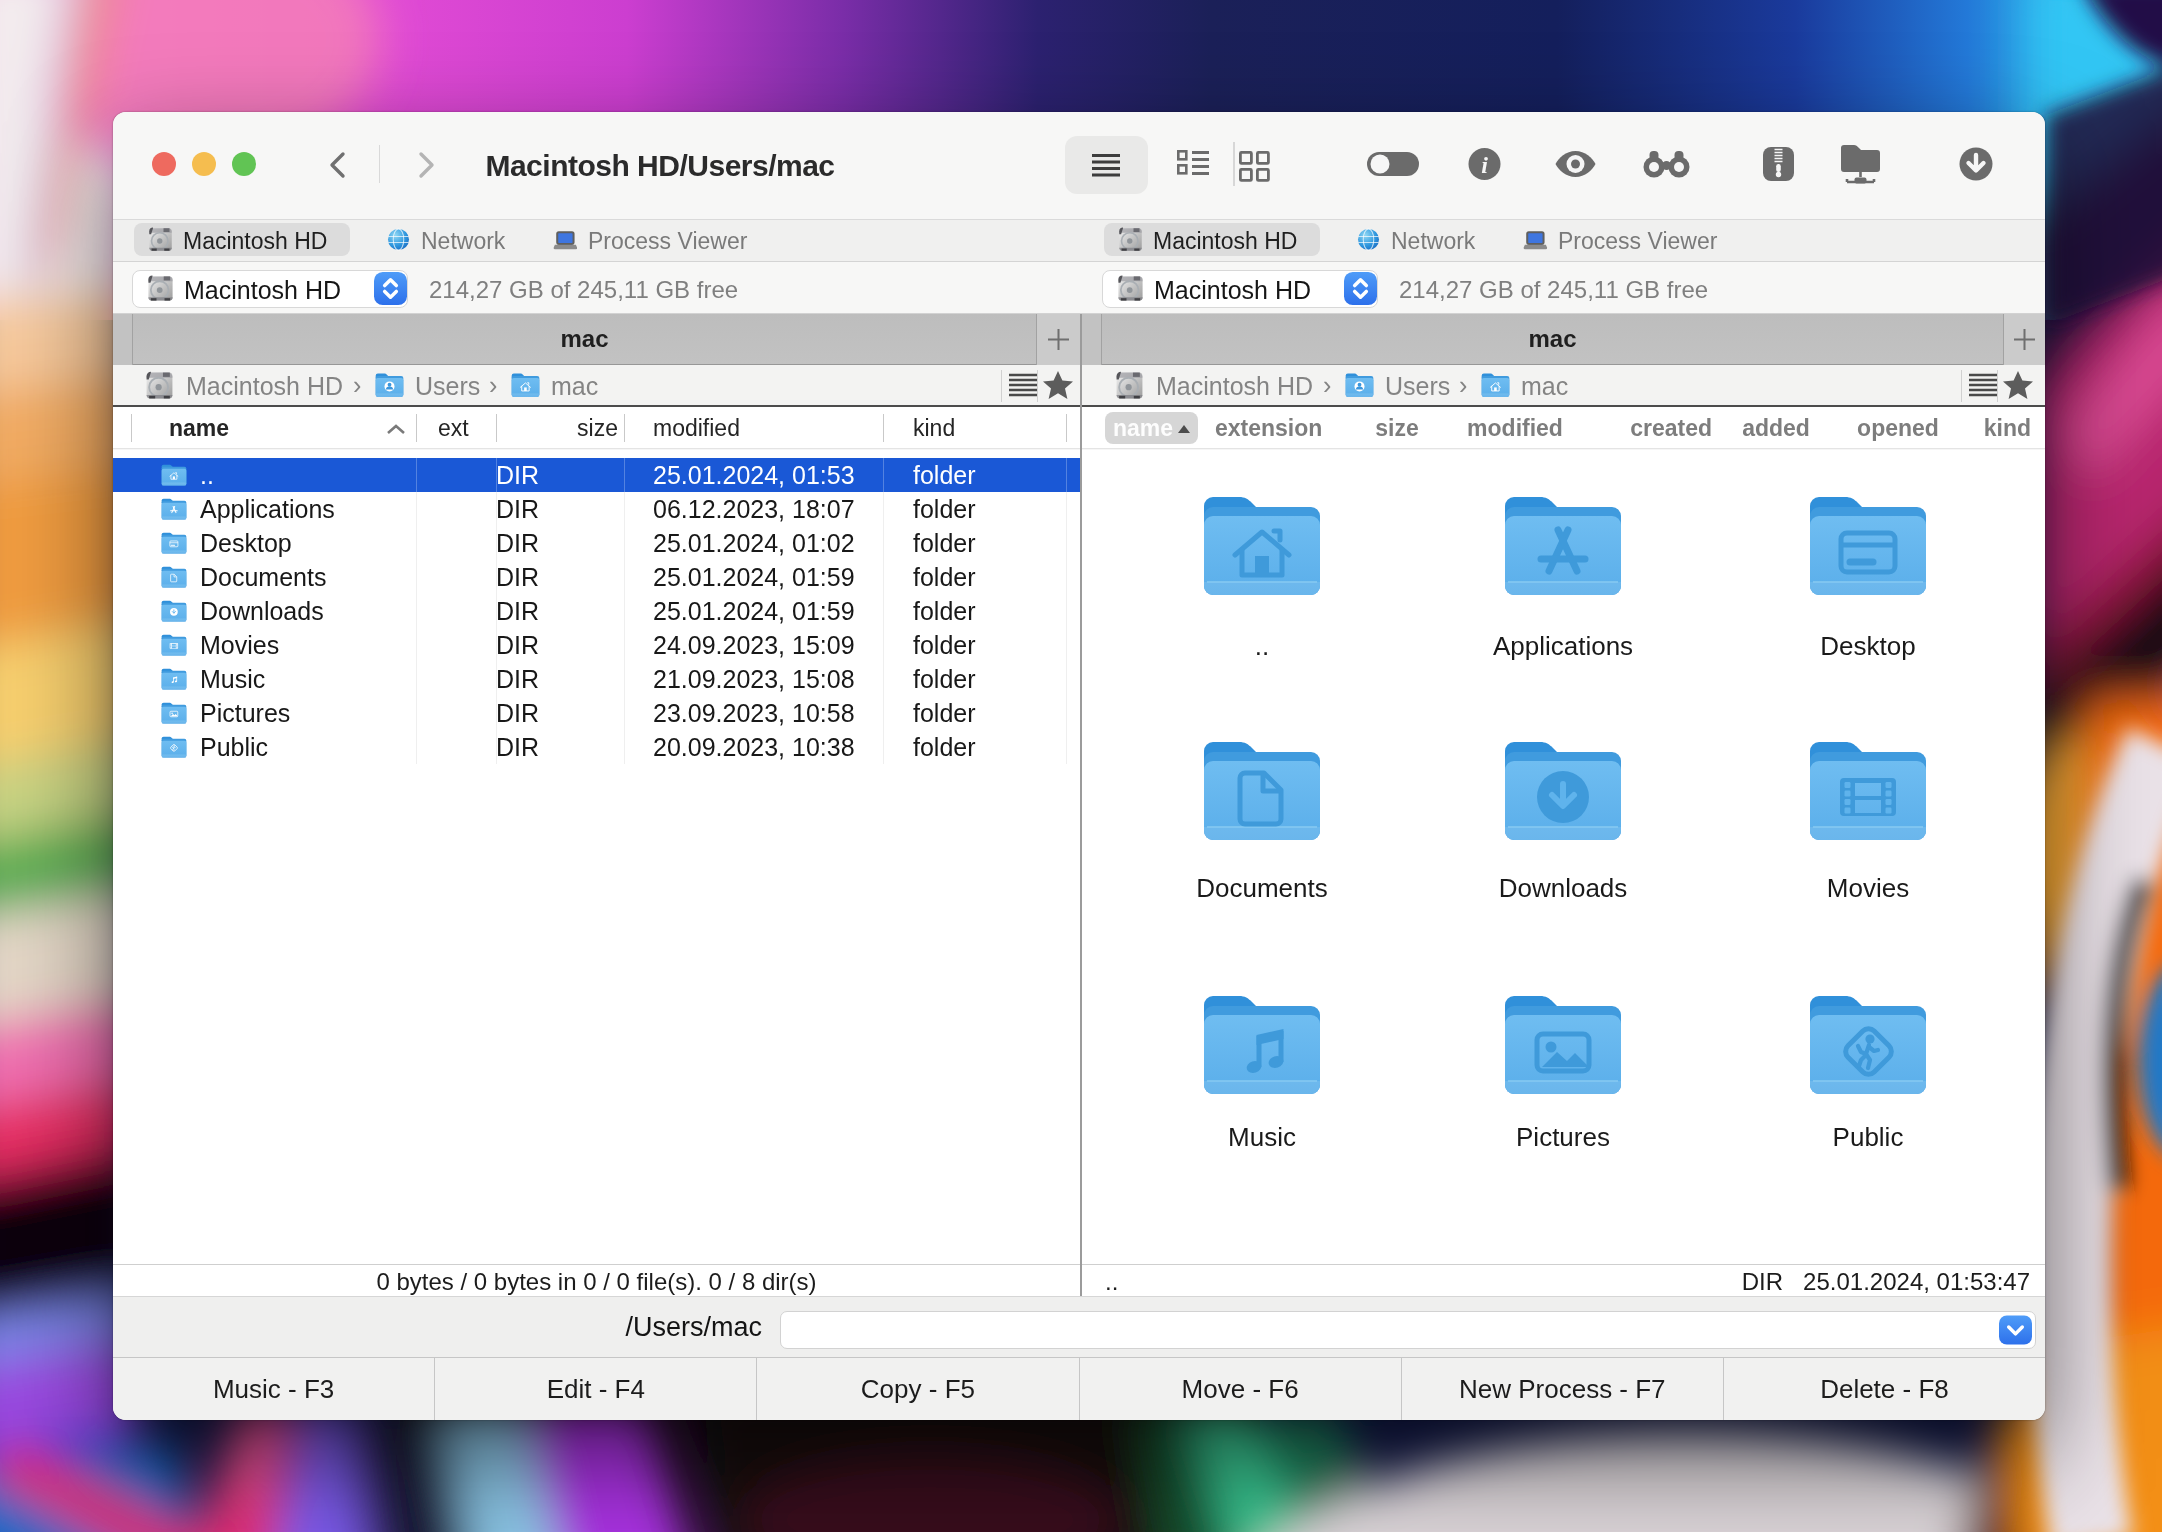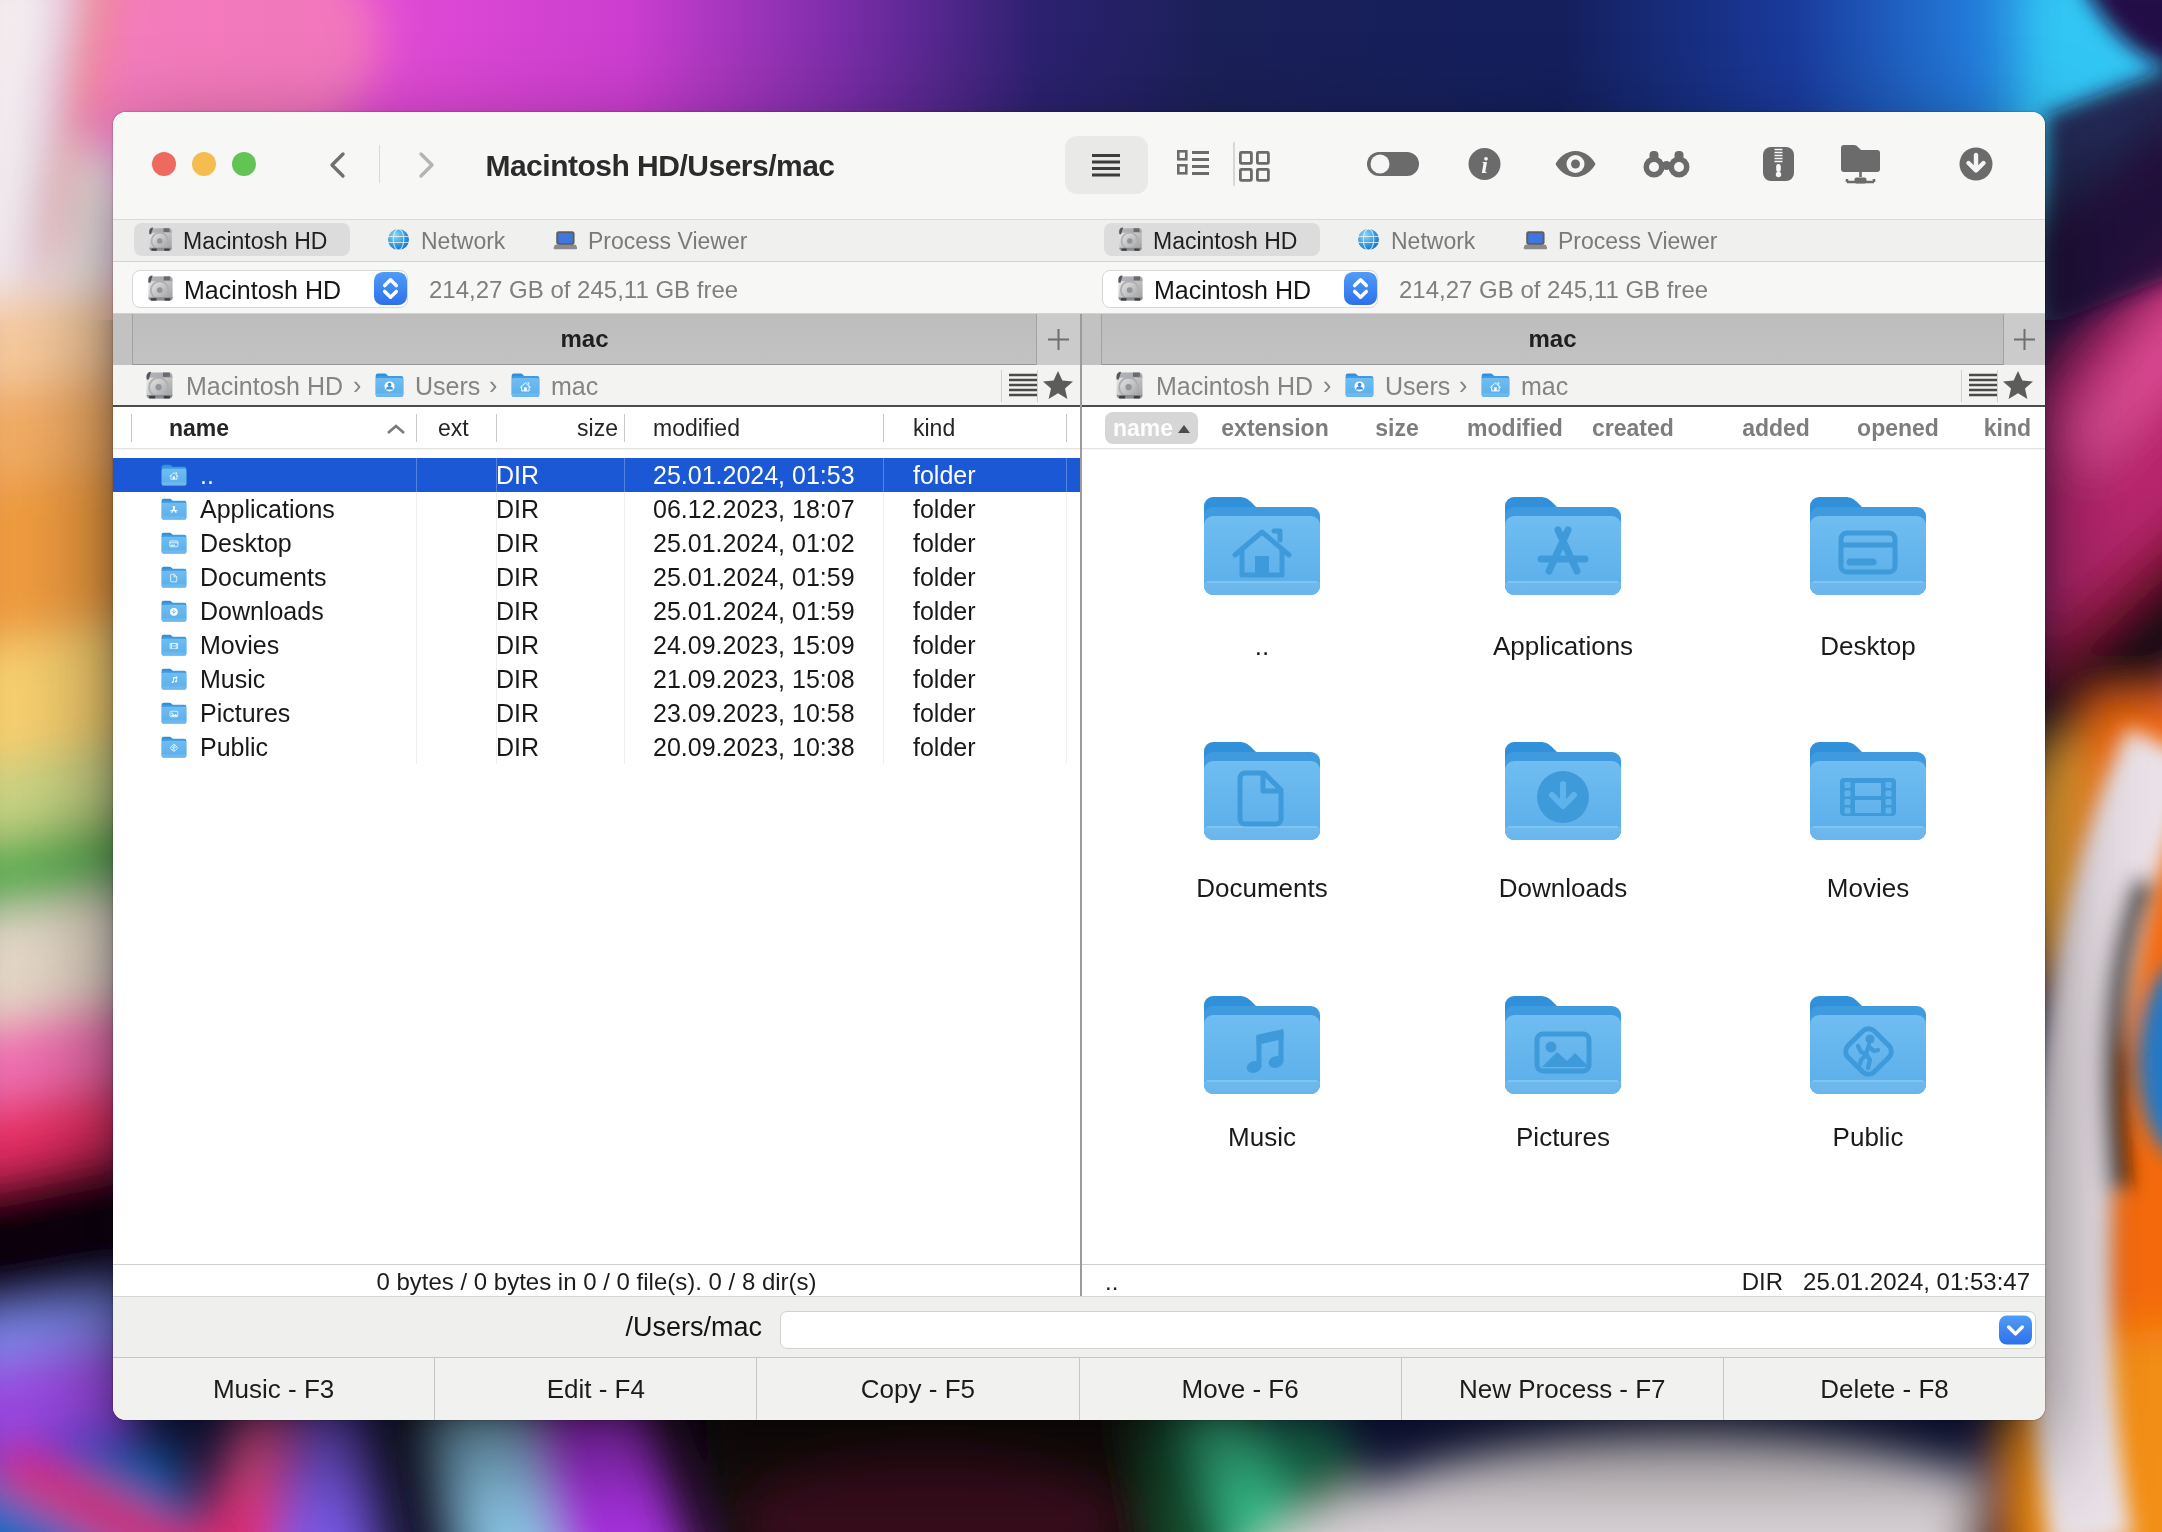--- a/index.html
+++ b/index.html
@@ -489,24 +489,24 @@
   <div class="abs hdrL" style="left:540px;top:303px">modified</div>
   <div class="abs" style="left:770px;top:302px;width:1px;height:28px;background:#c9c9c9"></div>
   <div class="abs hdrL" style="left:800px;top:303px">kind</div>
   <div class="abs" style="left:953px;top:302px;width:1px;height:28px;background:#c9c9c9"></div>
 
   <div class="abs pill" style="left:992px;top:300px;width:93px;height:32px;background:#d6d6d6"></div>
   <div class="abs" style="left:1000px;top:303px;font-size:23px;font-weight:bold;color:#fdfdfd">name</div>
   <svg class="abs" style="left:1063px;top:310px" width="16" height="14" viewBox="0 0 16 14">
       <path d="M8,3 L14,11 H2 Z" fill="#4c4c4c"></path>
     </svg>
-  <div class="abs hdrR" style="left:1102px;top:303px;width:120px;text-align:center">extension</div>
+  <div class="abs hdrR" style="left:1102px;top:303px;width:120px;text-align:left">extension</div>
   <div class="abs hdrR" style="left:1224px;top:303px;width:120px;text-align:center">size</div>
   <div class="abs hdrR" style="left:1342px;top:303px;width:120px;text-align:center">modified</div>
-  <div class="abs hdrR" style="left:1479px;top:303px;width:120px;text-align:left">created</div>
+  <div class="abs hdrR" style="left:1479px;top:303px;width:120px;text-align:right">created</div>
   <div class="abs hdrR" style="left:1603px;top:303px;width:120px;text-align:center">added</div>
   <div class="abs hdrR" style="left:1725px;top:303px;width:120px;text-align:center">opened</div>
   <div class="abs hdrR" style="left:1848px;top:303px;width:70px;text-align:right">kind</div>
 
   <div id="content" class="abs"></div>
   <div id="rows" class="abs" style="left:0;top:338px;width:967px;height:814px">
       <div class="row" style="top:8px;background:#1a58d6;color:#ffffff;">
         <svg style="position:absolute;left:47px;top:5px" width="28" height="23" viewBox="0 0 130 108">
           <use href="#fb"></use>
           <g color="#fff" transform="translate(19,16) scale(0.7)">

